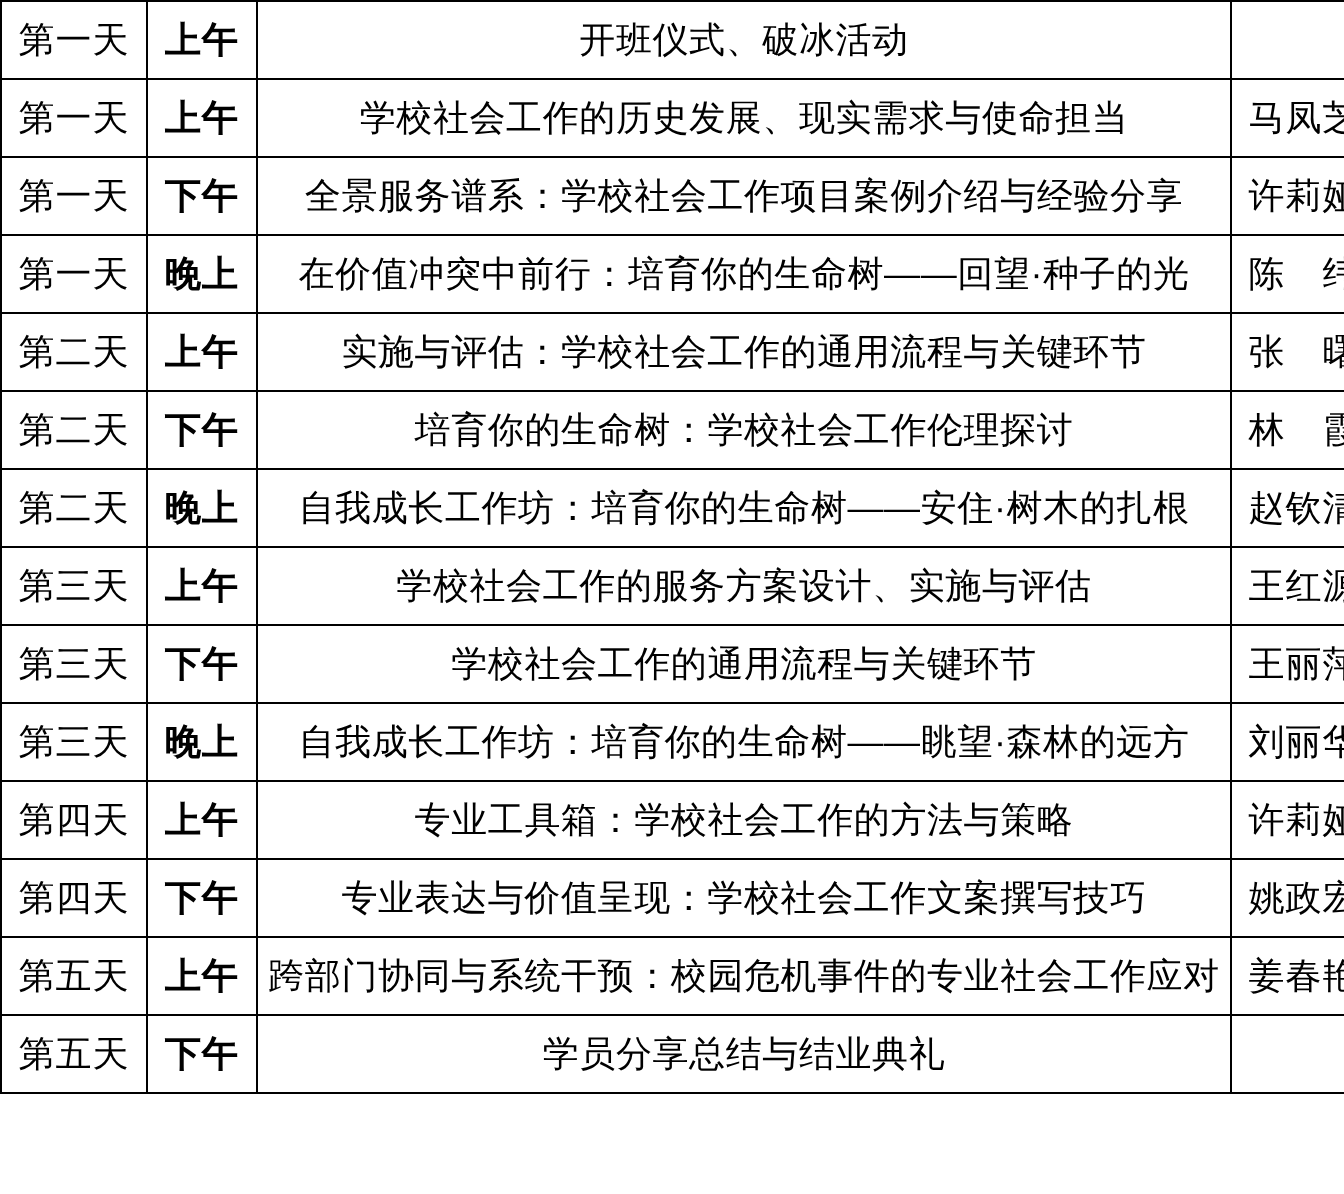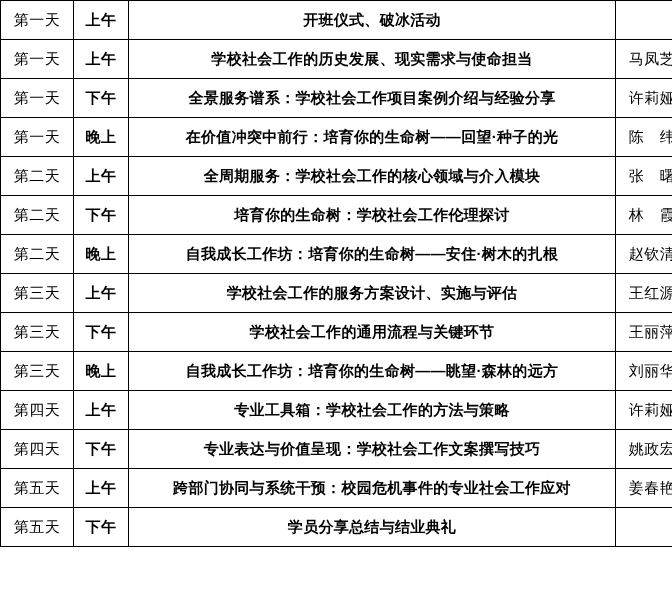--- a/index.html
+++ b/index.html
@@ -13,42 +13,41 @@
     font-family: "Liberation Sans", "DejaVu Sans", sans-serif;
     color: #000000;
   }
   #schedule-table {
     border-collapse: collapse;
     width: 672px;
     table-layout: fixed;
   }
   #schedule-table td {
     border: 1px solid #000000;
-    font-size: 15px;
+    font-size: 18px;
     color: #000000;
     height: 38px;
     padding: 0 2px;
     vertical-align: middle;
     text-align: center;
     white-space: nowrap;
     overflow: hidden;
   }
   td.col-day {
     width: 68px;
     letter-spacing: 0.5px;
   }
   td.col-period {
     width: 50px;
     letter-spacing: 0.5px;
     font-weight: bold;
   }
   td.col-topic {
     width: 482px;
     letter-spacing: 0.3px;
-    font-weight: bold;
   }
   td.col-teacher {
     width: 68px;
     letter-spacing: 0.5px;
   }
   td.empty {
     color: transparent;
   }
 </style>
 </head>
@@ -76,21 +75,21 @@
       </tr>
       <tr>
         <td class="col-day">第一天</td>
         <td class="col-period">晚上</td>
         <td class="col-topic">在价值冲突中前行：培育你的生命树——回望·种子的光</td>
         <td class="col-teacher">陈　纬</td>
       </tr>
       <tr>
         <td class="col-day">第二天</td>
         <td class="col-period">上午</td>
-        <td class="col-topic">全周期服务：学校社会工作的核心领域与介入模块</td>
+        <td class="col-topic">实施与评估：学校社会工作的通用流程与关键环节</td>
         <td class="col-teacher">张　曙</td>
       </tr>
       <tr>
         <td class="col-day">第二天</td>
         <td class="col-period">下午</td>
         <td class="col-topic">培育你的生命树：学校社会工作伦理探讨</td>
         <td class="col-teacher">林　霞</td>
       </tr>
       <tr>
         <td class="col-day">第二天</td>

